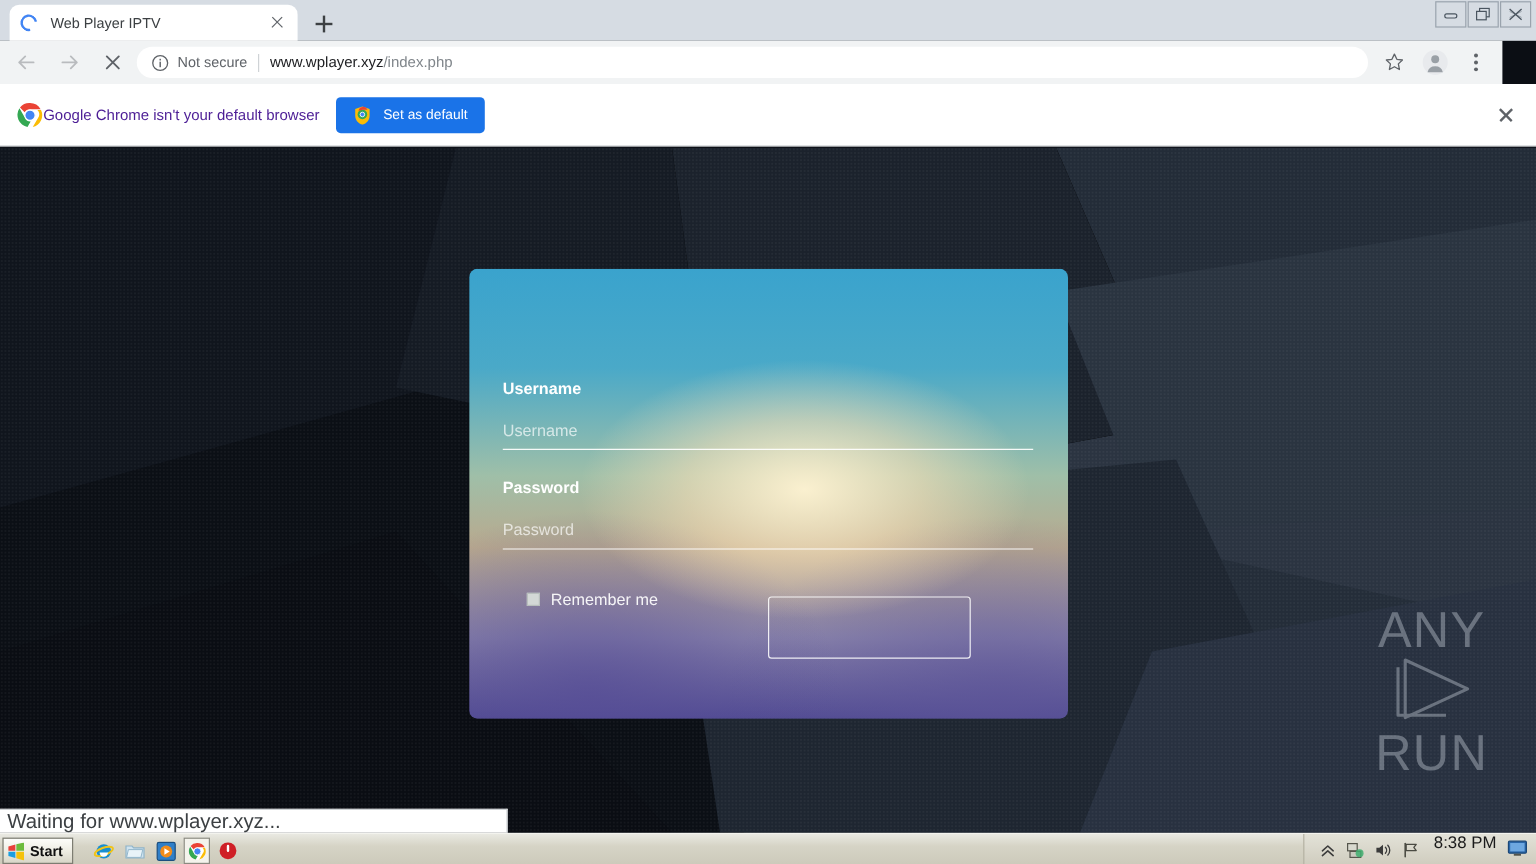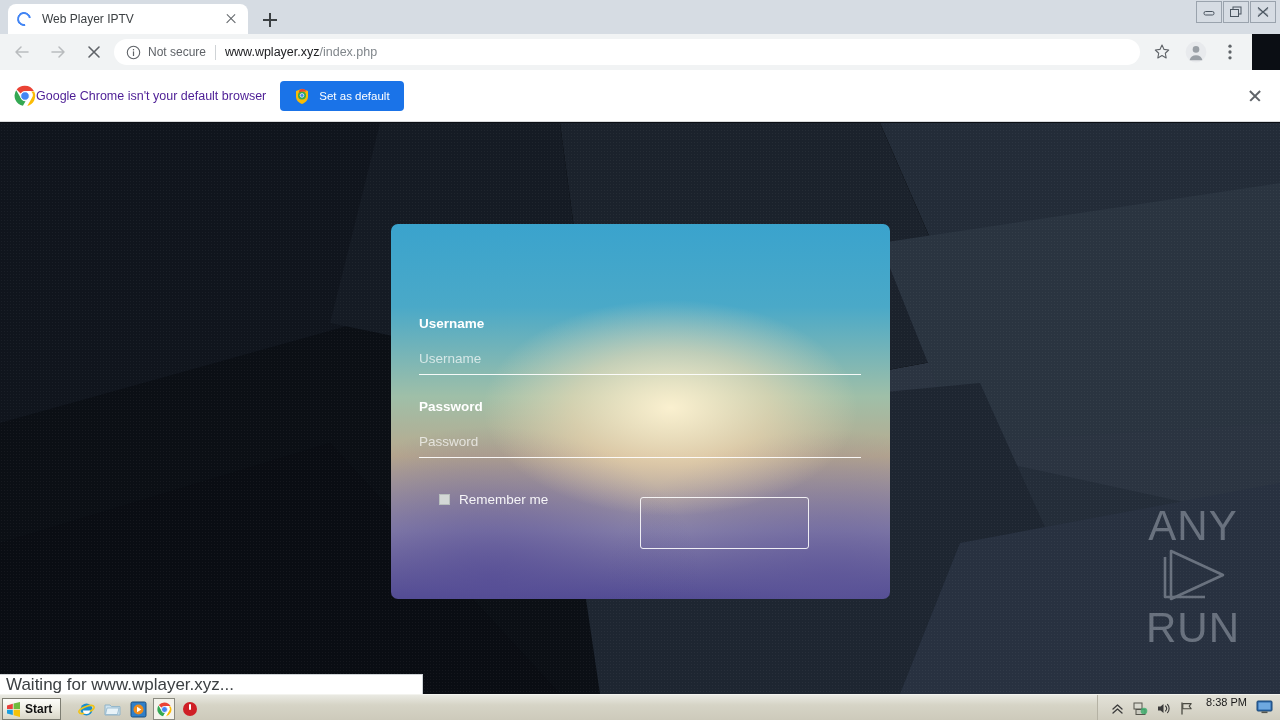--- a/index.html
+++ b/index.html
@@ -222,21 +222,21 @@
     display:flex; align-items:center; justify-content:center;
   }
   .qli.active{ border:1px solid #8a8a80; background:#f4f3ec; }
 
   .tray{
     position:absolute; right:0; top:0; height:26px; display:flex; align-items:center;
     padding:0 4px 0 8px; border-left:1px solid #b5b2a4;
     background:linear-gradient(180deg,#e3e2d8 0%, #cfccbe 100%);
   }
   .trayicon{ width:17px; height:17px; margin:0 3px; flex:0 0 17px; cursor:pointer; }
-  .clock{ font-size:11px; color:#1a1a1a; margin:0 6px 12px 8px; white-space:nowrap; }
+  .clock{ font-size:14px; color:#1a1a1a; margin:0 6px 12px 8px; white-space:nowrap; }
 </style>
 </head>
 <body>
 
 <div id="root">
 
   <div class="tabstrip">
     <div class="tab">
       <span class="tab-spinner"></span>
       <span class="tab-title">Web Player IPTV</span>

